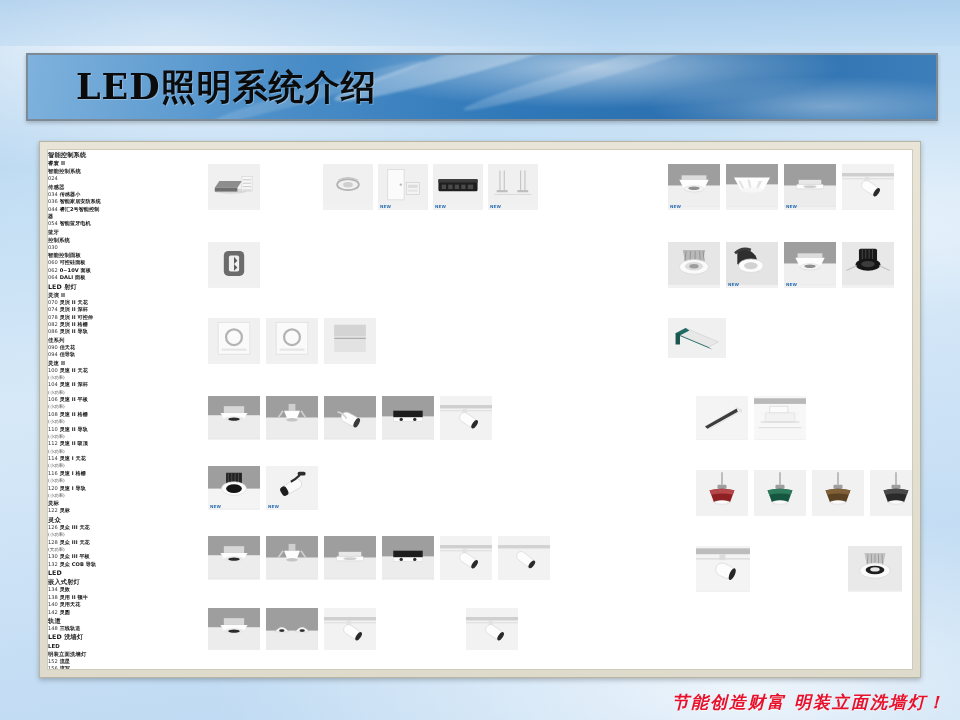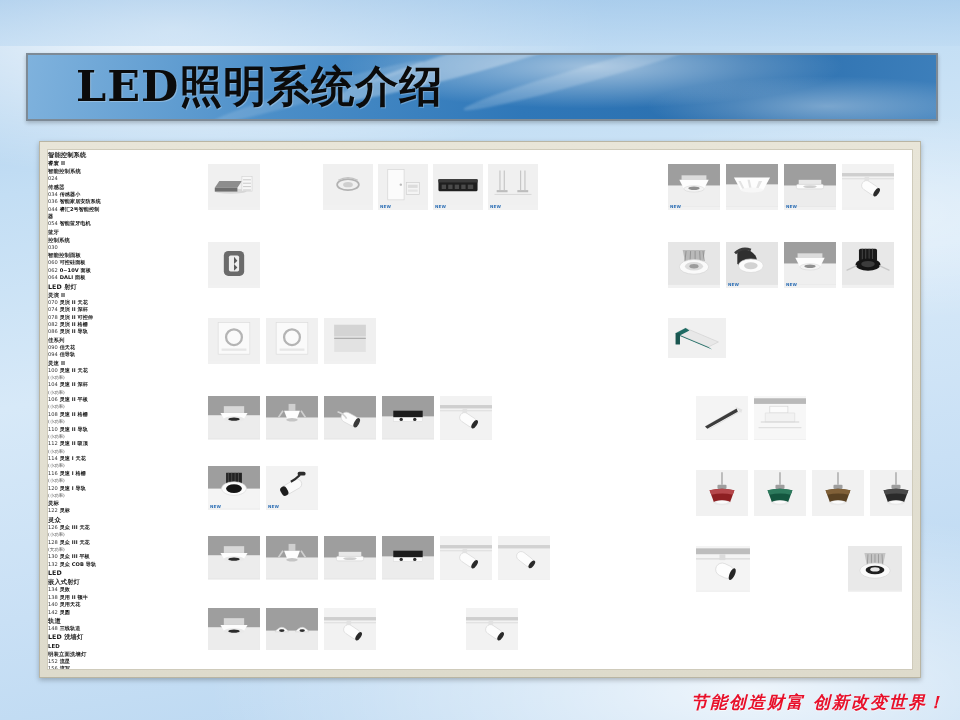--- a/index.html
+++ b/index.html
@@ -35,21 +35,21 @@
     box-shadow:0 2px 4px rgba(0,0,0,.22);
     overflow:hidden;
   }
   #title-banner .streak{
     position:absolute;background:rgba(255,255,255,.30);
     filter:blur(1px);transform:rotate(-16deg);border-radius:50%;
   }
   #title-text{
     position:absolute;left:48px;top:50%;transform:translateY(-50%);
     font-family:"DejaVu Serif","Liberation Serif",serif;
-    font-weight:bold;font-size:43px;color:#0b0b0b;letter-spacing:1px;
+    font-weight:bold;font-size:35px;color:#0b0b0b;letter-spacing:1px;
     text-shadow:1px 1px 0 rgba(255,255,255,.25);
     white-space:nowrap;
   }
 
   
   #catalog-frame{
     position:absolute;left:39px;top:141px;width:882px;height:537px;
     background:linear-gradient(180deg,#e8e5d8 0%,#dedbcc 100%);
     border:1px solid #b9b5a3;
     box-shadow:0 2px 5px rgba(0,0,0,.25);
@@ -644,13 +644,13 @@
             </g>
             <ellipse cx="23" cy="21" rx="13" ry="6.5" fill="#fafafa" stroke="#d6d6d6" stroke-width=".6"></ellipse>
             <ellipse cx="23" cy="20.5" rx="8" ry="3.6" fill="#1f1f1f"></ellipse>
             <ellipse cx="23" cy="20" rx="4" ry="1.8" fill="#e8e8e8"></ellipse>
           </svg>
         </div>
       </div>
   </div>
 </div>
 
-<div id="footer-slogan">节能创造财富 创新改变世界！</div>
+<div id="footer-slogan">节能创造财富 明装立面洗墙灯！</div>
 
 </body></html>

